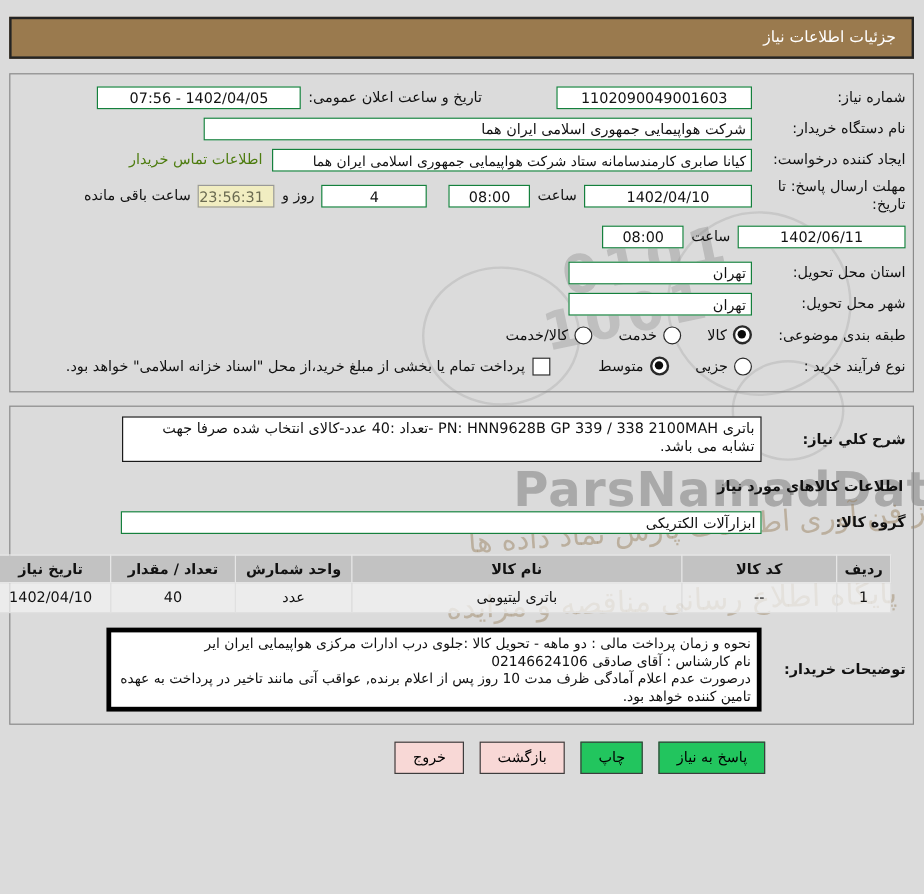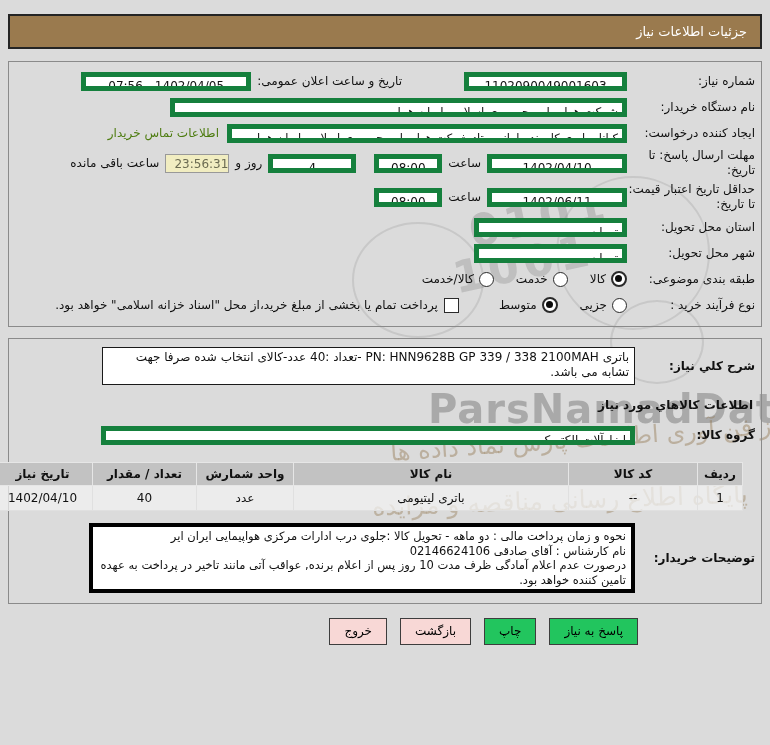--- a/index.html
+++ b/index.html
@@ -29,26 +29,26 @@
   
   .panel{margin:12px 8px 0;border:1px solid #8a8a8a;background:transparent;}
   .p1{padding:6px 6px 8px;}
   .p2{padding:8px 6px 10px;margin-top:11px;}
 
   .row{display:flex;align-items:center;min-height:26px;}
   .row.tall{min-height:34px;}
   .lbl{width:128px;flex:none;line-height:1.25;}
   .lbl2{width:120px;flex:none;font-weight:bold;line-height:1.25;}
 
-  .box{background:#fff;border:5px solid #15803d;height:19px;line-height:18px;box-sizing:border-box;flex:none;overflow:hidden;white-space:nowrap;}
+  .box{background:#fff;border:1px solid #15803d;height:19px;line-height:18px;box-sizing:border-box;flex:none;overflow:hidden;white-space:nowrap;}
   .center{text-align:center;}
   .rt{text-align:right;padding:0 4px;}
   .sep{margin:0 6px;flex:none;}
   .link{color:#4d7c0f;margin-right:8px;cursor:pointer;flex:none;}
-  .cd{background:#F1EDC1;border:1px solid #999;color:#6b6b52;width:64px;height:19px;line-height:18px;text-align:right;box-sizing:border-box;flex:none;}
+  .cd{background:#F1EDC1;border:1px solid #999;color:#6b6b52;width:64px;height:19px;line-height:18px;text-align:left;box-sizing:border-box;flex:none;}
 
   
   .radio{width:13px;height:13px;border:1px solid #2a2a2a;border-radius:50%;background:#fff;flex:none;position:relative;margin-left:5px;}
   .radio.checked::after{content:"";position:absolute;left:2px;top:2px;width:7px;height:7px;border-radius:50%;background:#0a0a0a;}
   .radio.checked{border-width:2px;width:12px;height:12px;}
   .opt{display:flex;align-items:center;margin-left:22px;}
   .chk{width:13px;height:13px;border:1px solid #2a2a2a;background:#fff;flex:none;margin-left:6px;}
 
   
   .descbox{width:521px;background:#fff;border:1px solid #1a1a1a;padding:2px 5px;font-size:12px;line-height:15px;min-height:32px;}
@@ -117,21 +117,20 @@
         <span class="box center" style="width:140px">1402/04/10</span>
         <span class="sep">ساعت</span>
         <span class="box center" style="width:68px">08:00</span>
         <span class="box center" style="width:88px;margin-right:18px">4</span>
         <span class="sep">روز و</span>
         <span class="cd">23:56:31</span>
         <span class="sep">ساعت باقی مانده</span>
       </div>
 
       <div class="row tall">
-        <span class="lbl">حداقل تاریخ اعتبار قیمت: تا تاریخ:</span>
         <span class="box center" style="width:140px">1402/06/11</span>
         <span class="sep">ساعت</span>
         <span class="box center" style="width:68px">08:00</span>
       </div>
 
       <div class="row">
         <span class="lbl">استان محل تحویل:</span>
         <span class="box rt" style="width:153px">تهران</span>
       </div>
 

